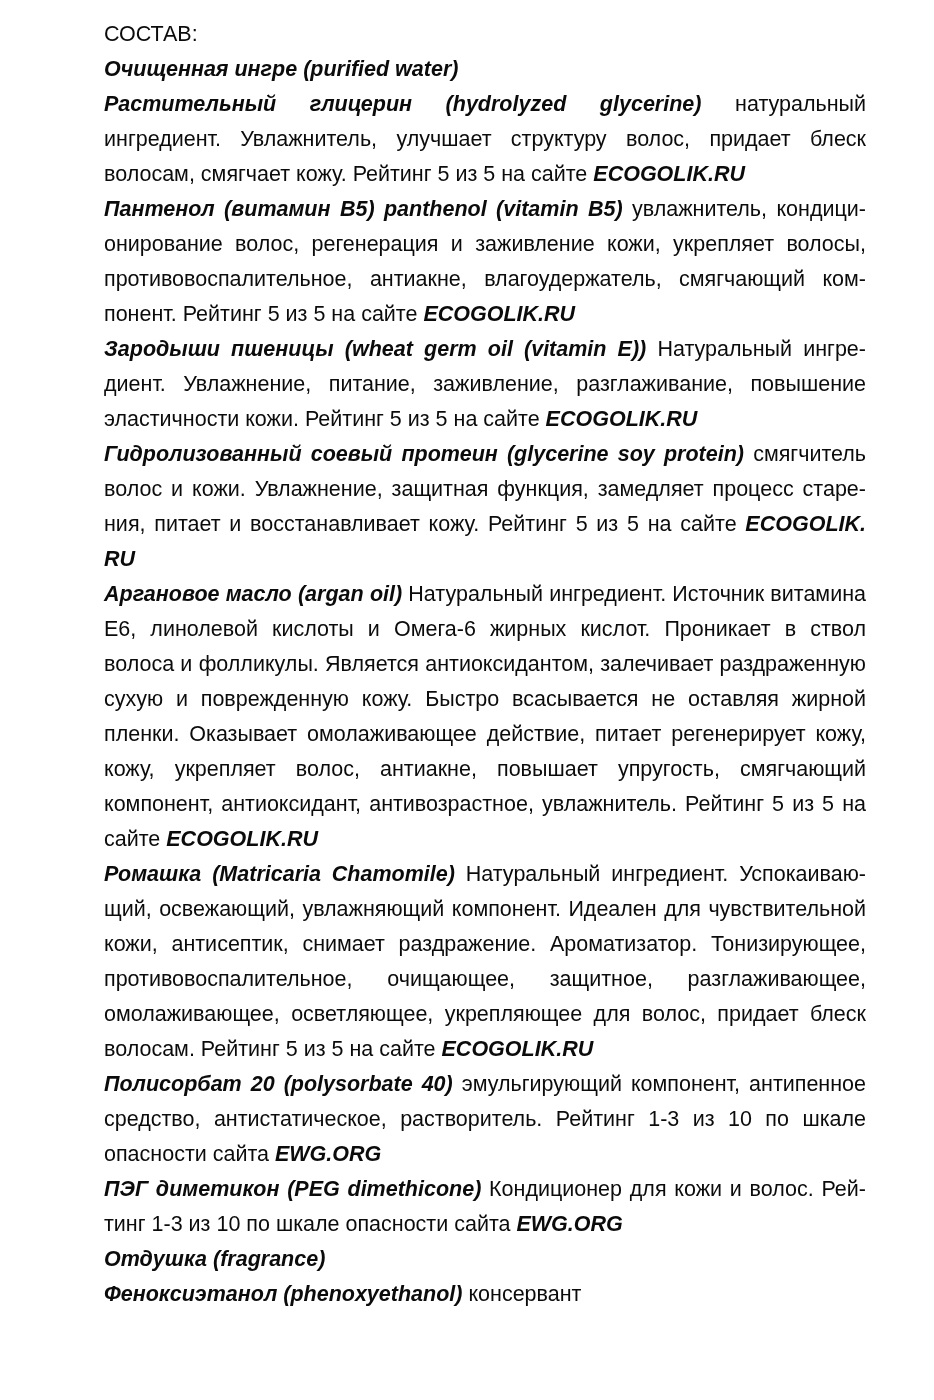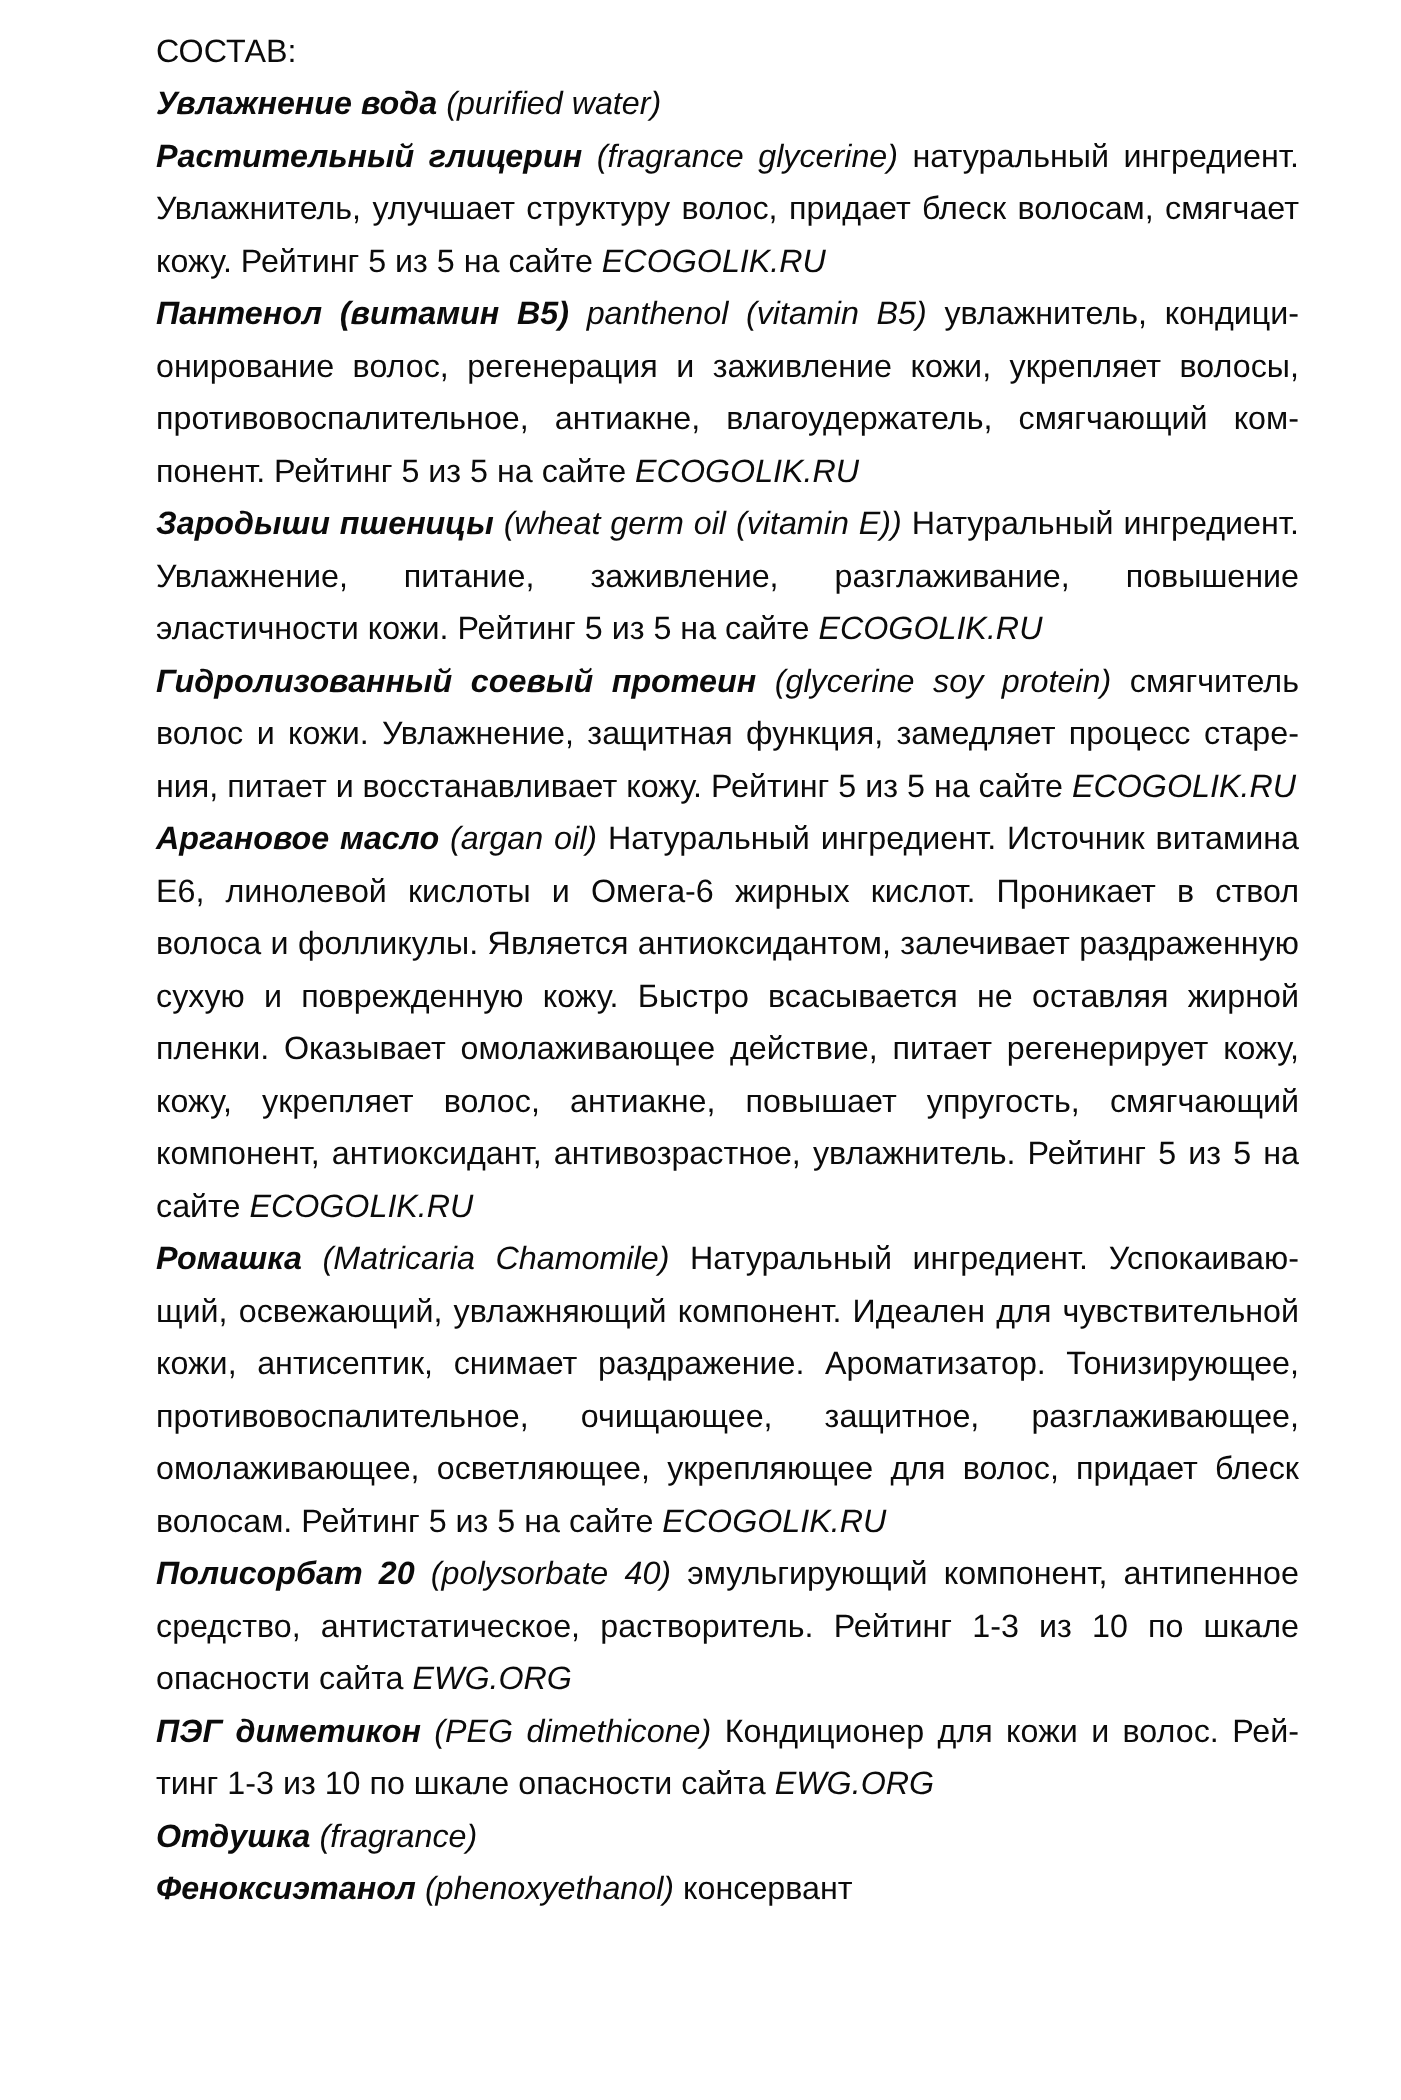--- a/index.html
+++ b/index.html
@@ -25,32 +25,32 @@
     margin: 0;
     font-size: 21.5px;
     font-weight: normal;
     line-height: 35px;
   }
   p.para {
     margin: 0;
     text-align: justify;
   }
   .seg-bi { font-weight: bold; font-style: italic; }
-  .seg-i  { font-style: italic; }
+  .seg-i  { font-style: italic; font-weight: bold; }
   .seg-b  { font-weight: normal; }
   .seg-r  { font-weight: normal; font-style: normal; }
 </style>
 </head>
 <body>
 
 <div class="page">
   <h1 class="doc-title">СОСТАВ:</h1>
   <div id="ingredients-list">
-      <p class="para"><span class="seg-bi">Увлажнение вода</span><span class="seg-i"> (purified water)</span></p>
-      <p class="para"><span class="seg-bi">Растительный глицерин</span><span class="seg-i"> (fragrance glycerine)</span><span class="seg-r"> натуральный ингредиент. Увлажнитель, улучшает структуру волос, придает блеск волосам, смягчает кожу. </span><span class="seg-b">Рейтинг 5 из 5</span><span class="seg-r"> на сайте </span><span class="seg-i">ECOGOLIK.RU</span></p>
+      <p class="para"><span class="seg-bi">Очищенная ингре</span><span class="seg-i"> (purified water)</span></p>
+      <p class="para"><span class="seg-bi">Растительный глицерин</span><span class="seg-i"> (hydrolyzed glycerine)</span><span class="seg-r"> натуральный ингредиент. Увлажнитель, улучшает структуру волос, придает блеск волосам, смягчает кожу. </span><span class="seg-b">Рейтинг 5 из 5</span><span class="seg-r"> на сайте </span><span class="seg-i">ECOGOLIK.RU</span></p>
       <p class="para"><span class="seg-bi">Пантенол (витамин В5)</span><span class="seg-i"> panthenol (vitamin B5)</span><span class="seg-r"> увлажнитель, кондици­онирование волос, регенерация и заживление кожи, укрепляет волосы, противовоспалительное, антиакне, влагоудержатель, смягчающий ком­понент. </span><span class="seg-b">Рейтинг 5 из 5</span><span class="seg-r"> на сайте </span><span class="seg-i">ECOGOLIK.RU</span></p>
       <p class="para"><span class="seg-bi">Зародыши пшеницы</span><span class="seg-i"> (wheat germ oil (vitamin E))</span><span class="seg-r"> Натуральный ингре­диент. Увлажнение, питание, заживление, разглаживание, повышение эластичности кожи. </span><span class="seg-b">Рейтинг 5 из 5</span><span class="seg-r"> на сайте </span><span class="seg-i">ECOGOLIK.RU</span></p>
       <p class="para"><span class="seg-bi">Гидролизованный соевый протеин</span><span class="seg-i"> (glycerine soy protein)</span><span class="seg-r"> смягчитель волос и кожи. Увлажнение, защитная функция, замедляет процесс старе­ния, питает и восстанавливает кожу. </span><span class="seg-b">Рейтинг 5 из 5</span><span class="seg-r"> на сайте </span><span class="seg-i">ECOGOLIK.​RU</span></p>
       <p class="para"><span class="seg-bi">Аргановое масло</span><span class="seg-i"> (argan oil)</span><span class="seg-r"> Натуральный ингредиент. Источник витамина Е6, линолевой кислоты и Омега-6 жирных кислот. Проникает в ствол волоса и фолликулы. Является антиоксидантом, залечивает раздраженную сухую и поврежденную кожу. Быстро всасывается не оставляя жирной пленки. Оказывает омолаживающее действие, питает регенерирует кожу, кожу, укрепляет волос, антиакне, повышает упругость, смягчающий компонент, антиоксидант, антивозрастное, увлажнитель. </span><span class="seg-b">Рейтинг 5 из 5</span><span class="seg-r"> на сайте </span><span class="seg-i">ECOGOLIK.RU</span></p>
       <p class="para"><span class="seg-bi">Ромашка</span><span class="seg-i"> (Matricaria Chamomile)</span><span class="seg-r"> Натуральный ингредиент. Успокаиваю­щий, освежающий, увлажняющий компонент. Идеален для чувствитель­ной кожи, антисептик, снимает раздражение. Ароматизатор. Тонизирую­щее, противовоспалительное, очищающее, защитное, разглаживающее, омолаживающее, осветляющее, укрепляющее для волос, придает блеск волосам. </span><span class="seg-b">Рейтинг 5 из 5</span><span class="seg-r"> на сайте </span><span class="seg-i">ECOGOLIK.RU</span></p>
       <p class="para"><span class="seg-bi">Полисорбат 20</span><span class="seg-i"> (polysorbate 40)</span><span class="seg-r"> эмульгирующий компонент, антипен­ное средство, антистатическое, растворитель. </span><span class="seg-b">Рейтинг 1-3 из 10</span><span class="seg-r"> по шкале опасности сайта </span><span class="seg-i">EWG.ORG</span></p>
       <p class="para"><span class="seg-bi">ПЭГ диметикон</span><span class="seg-i"> (PEG dimethicone)</span><span class="seg-r"> Кондиционер для кожи и волос. </span><span class="seg-b">Рей­тинг 1-3 из 10</span><span class="seg-r"> по шкале опасности сайта </span><span class="seg-i">EWG.ORG</span></p>
       <p class="para"><span class="seg-bi">Отдушка</span><span class="seg-i"> (fragrance)</span></p>
       <p class="para"><span class="seg-bi">Феноксиэтанол</span><span class="seg-i"> (phenoxyethanol)</span><span class="seg-r"> консервант</span></p>
     </div>

